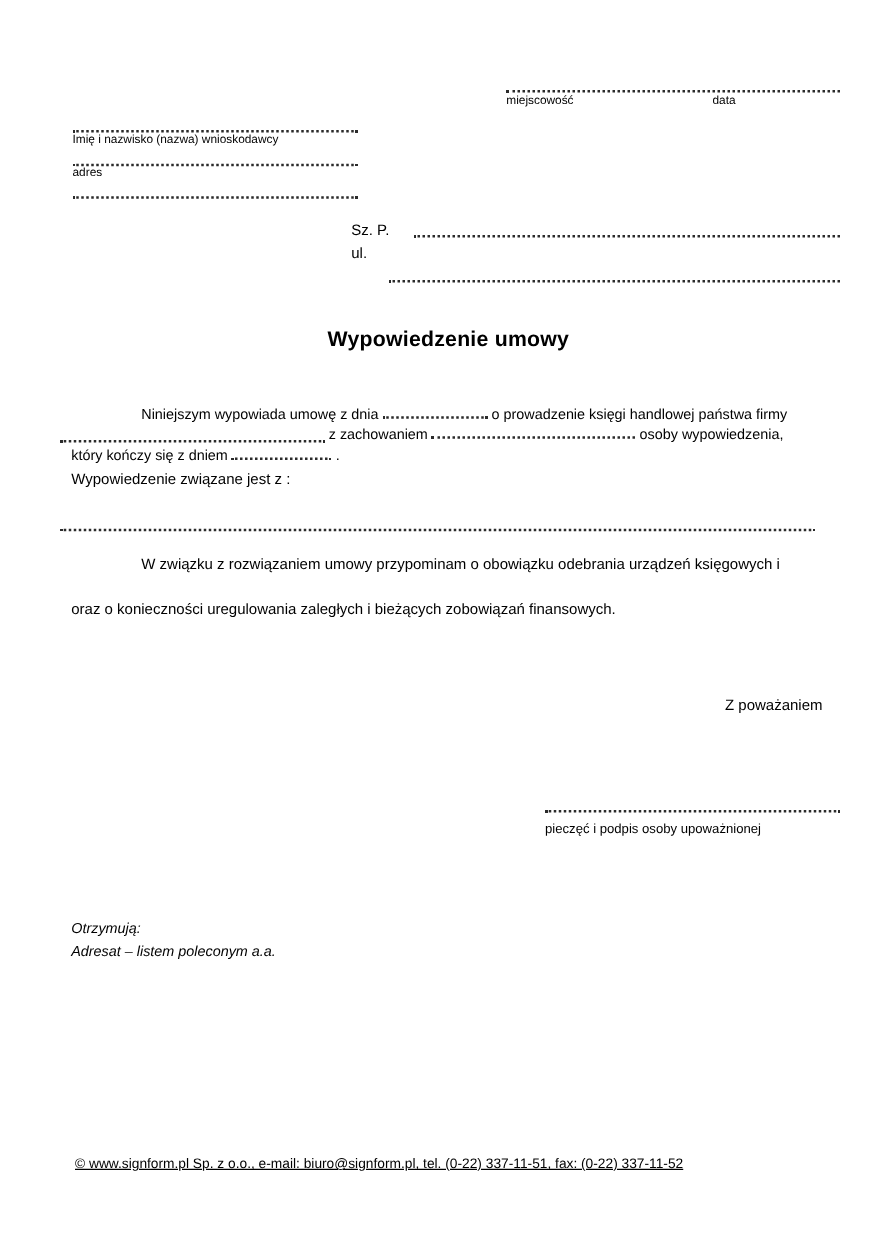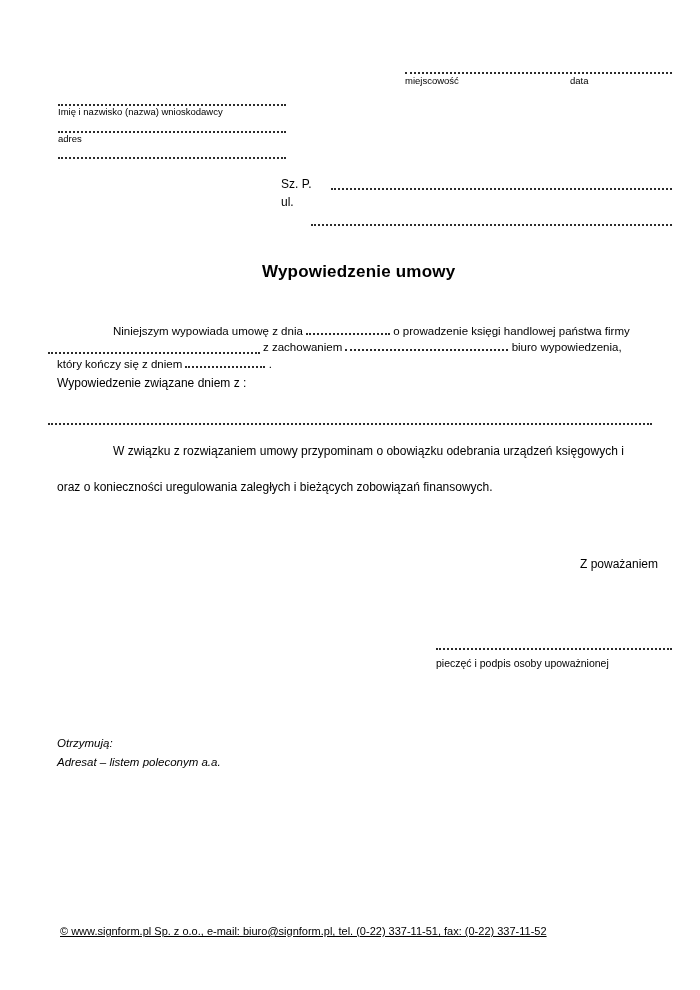--- a/index.html
+++ b/index.html
@@ -98,30 +98,30 @@
   <div class="blockline" style="left:113px; top:325px;">
     <span>Niniejszym wypowiada umowę z dnia</span>
     <span class="dots-inline" style="width:84px;"></span>
     <span>o prowadzenie księgi handlowej państwa firmy</span>
   </div>
 
   <div class="dots" style="left:48px; top:352px; width:212px;"></div>
   <div class="blockline" style="left:263px; top:341px;">
     <span>z zachowaniem</span>
     <span class="dots-inline" style="width:163px;"></span>
-    <span>biuro wypowiedzenia,</span>
+    <span>osoby wypowiedzenia,</span>
   </div>
 
   <div class="blockline" style="left:57px; top:358px;">
     <span>który kończy się z dniem</span>
     <span class="dots-inline" style="width:80px;"></span>
     <span>.</span>
   </div>
 
-  <div class="txt" style="left:57px; top:376px;">Wypowiedzenie związane dniem z :</div>
+  <div class="txt" style="left:57px; top:376px;">Wypowiedzenie związane jest z :</div>
 
   <div class="dots" style="left:48px; top:423px; width:604px;"></div>
 
   <div class="txt" style="left:113px; top:444px;">W związku z rozwiązaniem umowy przypominam o obowiązku odebrania urządzeń księgowych i</div>
 
 
   <div class="txt" style="left:57px; top:480px;">oraz o konieczności uregulowania zaległych i bieżących zobowiązań finansowych.</div>
 
   <div class="txt" style="left:580px; top:557px;">Z poważaniem</div>
 

